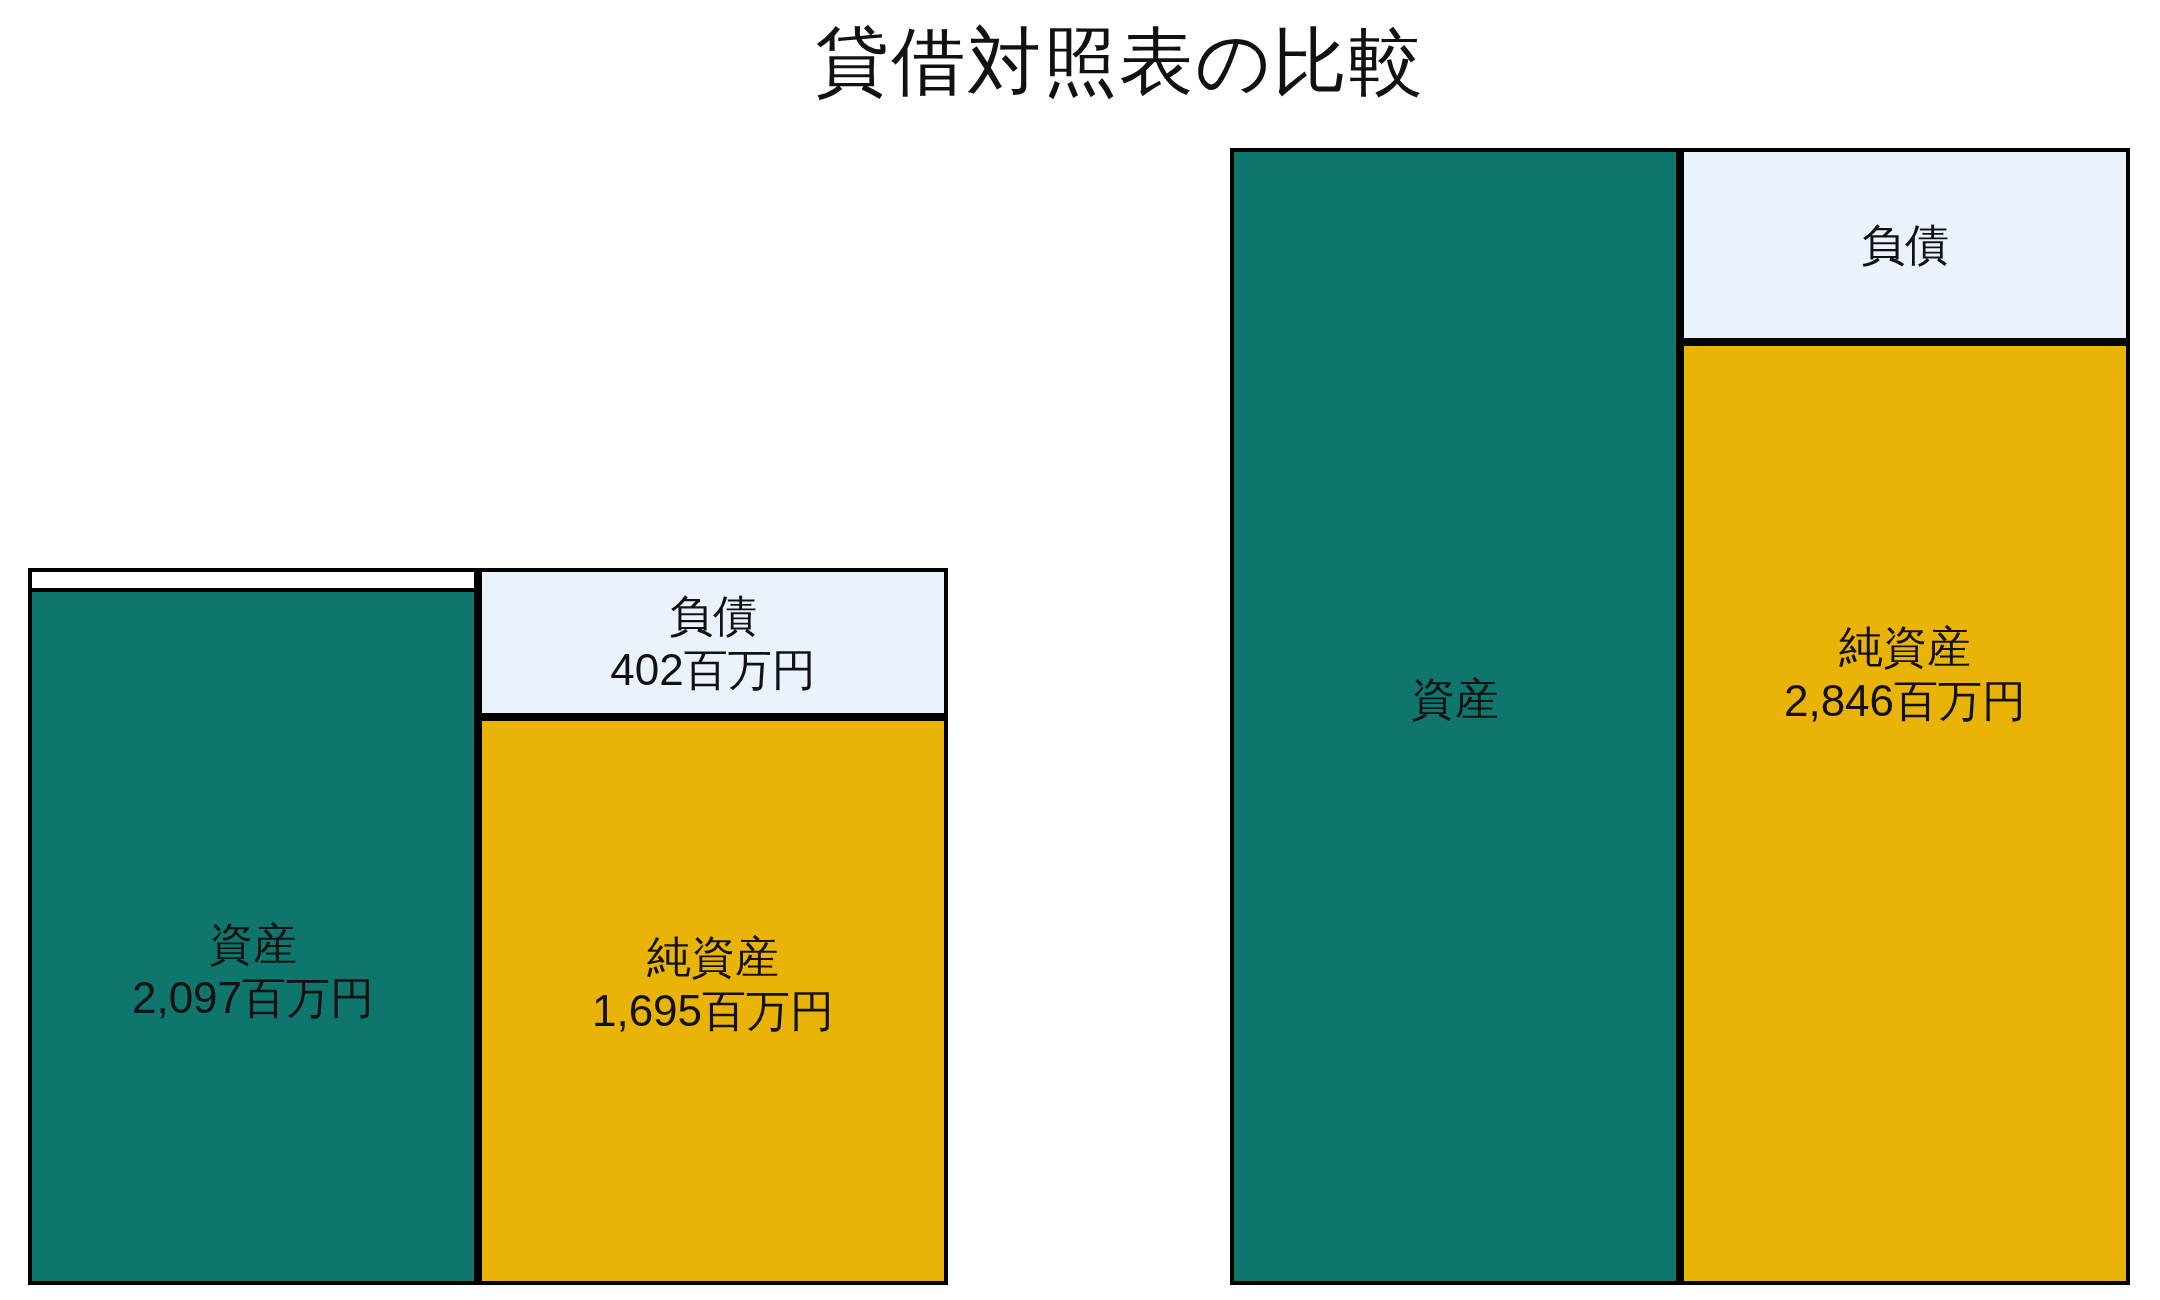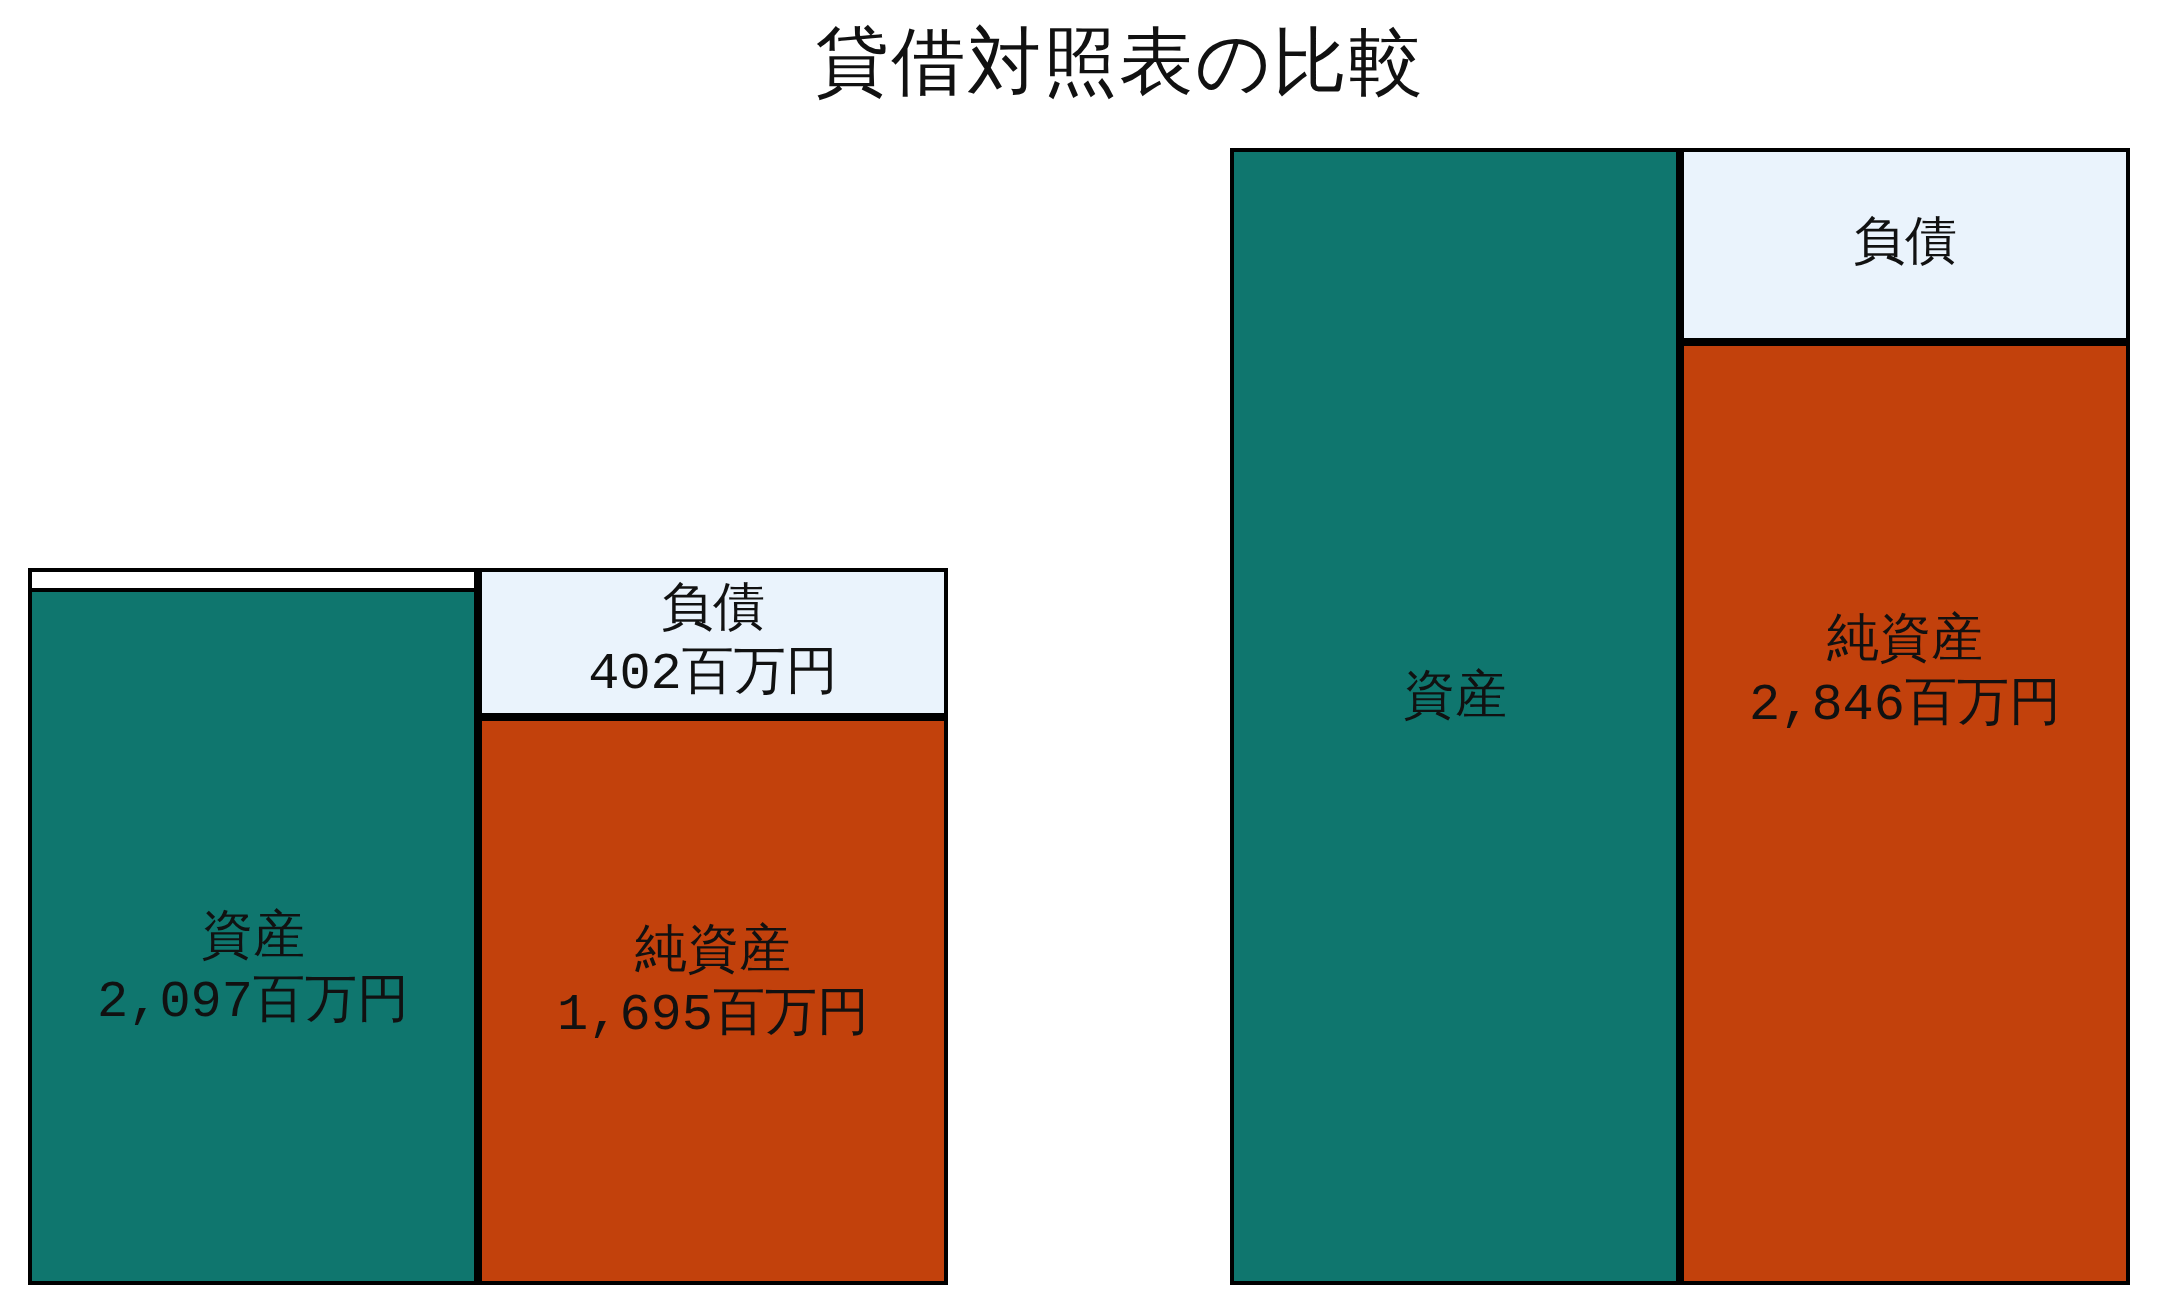--- a/index.html
+++ b/index.html
@@ -41,26 +41,26 @@
     box-sizing: border-box;
     border: 4px solid #000000;
     display: flex;
     align-items: center;
     justify-content: center;
     text-align: center;
     overflow: hidden;
   }
   .bs-box.assets      { background: #0f766e; }
   .bs-box.liabilities { background: #eaf3fc; }
-  .bs-box.networth    { background: #c2410c; }
+  .bs-box.networth    { background: #eab308; }
   .bs-box.sliver      { background: #ffffff; }
 
   .bs-label {
-    font-family: Liberation Mono, monospace;
-    font-size: 52px;
+    font-family: Liberation Sans, sans-serif;
+    font-size: 44px;
     line-height: 1.22;
     color: #111111;
     white-space: nowrap;
     pointer-events: none;
   }
   .bs-label .amount {
     display: block;
   }
   .bs-label .name {
     display: block;

